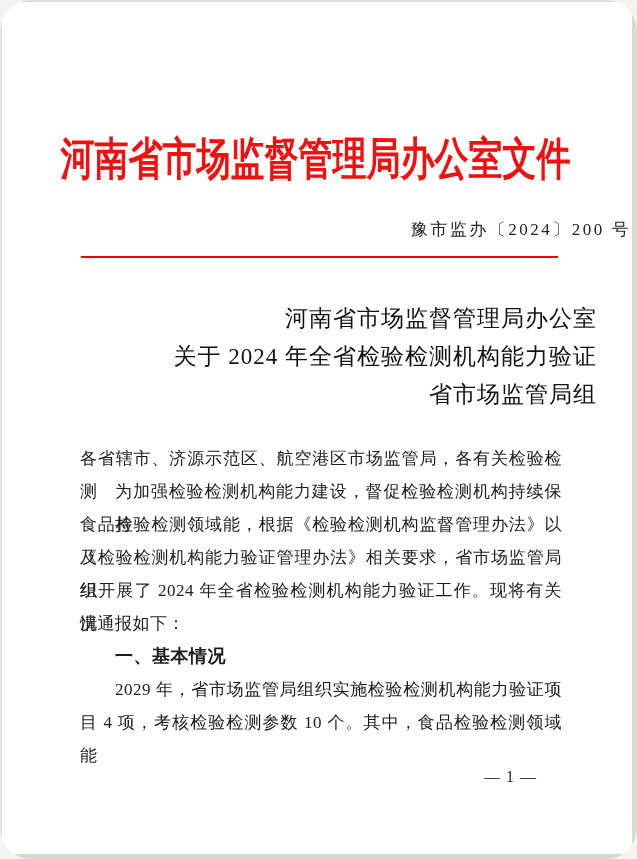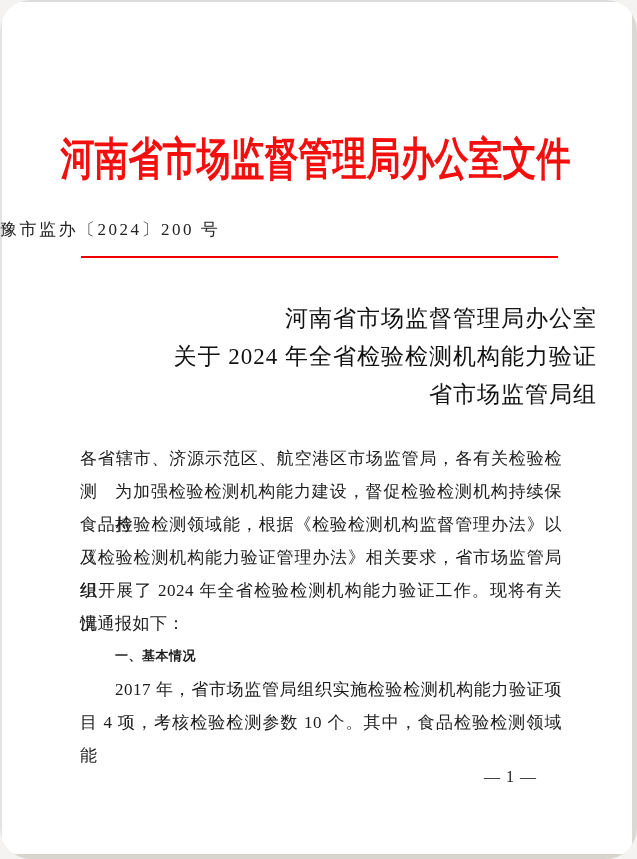--- a/index.html
+++ b/index.html
@@ -41,21 +41,21 @@
     display: inline-block;
     transform: scaleY(1.32);
     transform-origin: center;
     letter-spacing: 0px;
   }
   .doc-number {
     position: absolute;
     top: 218px;
     left: 0;
     right: 6px;
-    text-align: left;
+    text-align: right;
     font-size: 17px;
     letter-spacing: 2.5px;
     color: #222;
   }
   .red-rule {
     position: absolute;
     top: 256px;
     left: 81px;
     width: 477px;
     height: 2px;
@@ -83,23 +83,23 @@
     color: #1c1c1c;
   }
   .line { height: 33px; white-space: nowrap; }
   .line.j {
     white-space: normal;
     text-align: justify;
     text-align-last: justify;
   }
   .line.indent { padding-left: 35px; }
   .line.heading {
-    font-family: Liberation Mono, monospace;
+    font-family: Liberation Sans, sans-serif;
     font-weight: 700;
-    font-size: 13px;
+    font-size: 18px;
   }
   .page-number {
     position: absolute;
     top: 768px;
     right: 100px;
     font-size: 16px;
     letter-spacing: 1px;
     color: #222;
   }
 </style>
@@ -127,18 +127,18 @@
   </div>
 
   <div class="body-text">
     <div class="line j">各省辖市、济源示范区、航空港区市场监管局，各有关检验检测</div>
     <div class="line j indent">为加强检验检测机构能力建设，督促检验检测机构持续保持</div>
     <div class="line j">食品检验检测领域能，根据《检验检测机构监督管理办法》以及</div>
     <div class="line j">《检验检测机构能力验证管理办法》相关要求，省市场监管局组</div>
     <div class="line j">织开展了 2024 年全省检验检测机构能力验证工作。现将有关情</div>
     <div class="line">况通报如下：</div>
     <div class="line heading indent">一、基本情况</div>
-    <div class="line j indent">2017 年，省市场监管局组织实施检验检测机构能力验证项</div>
+    <div class="line j indent">2029 年，省市场监管局组织实施检验检测机构能力验证项</div>
     <div class="line j">目 4 项，考核检验检测参数 10 个。其中，食品检验检测领域能</div>
   </div>
 
   <div class="page-number">— 1 —</div>
 </div>
 
 </body></html>

